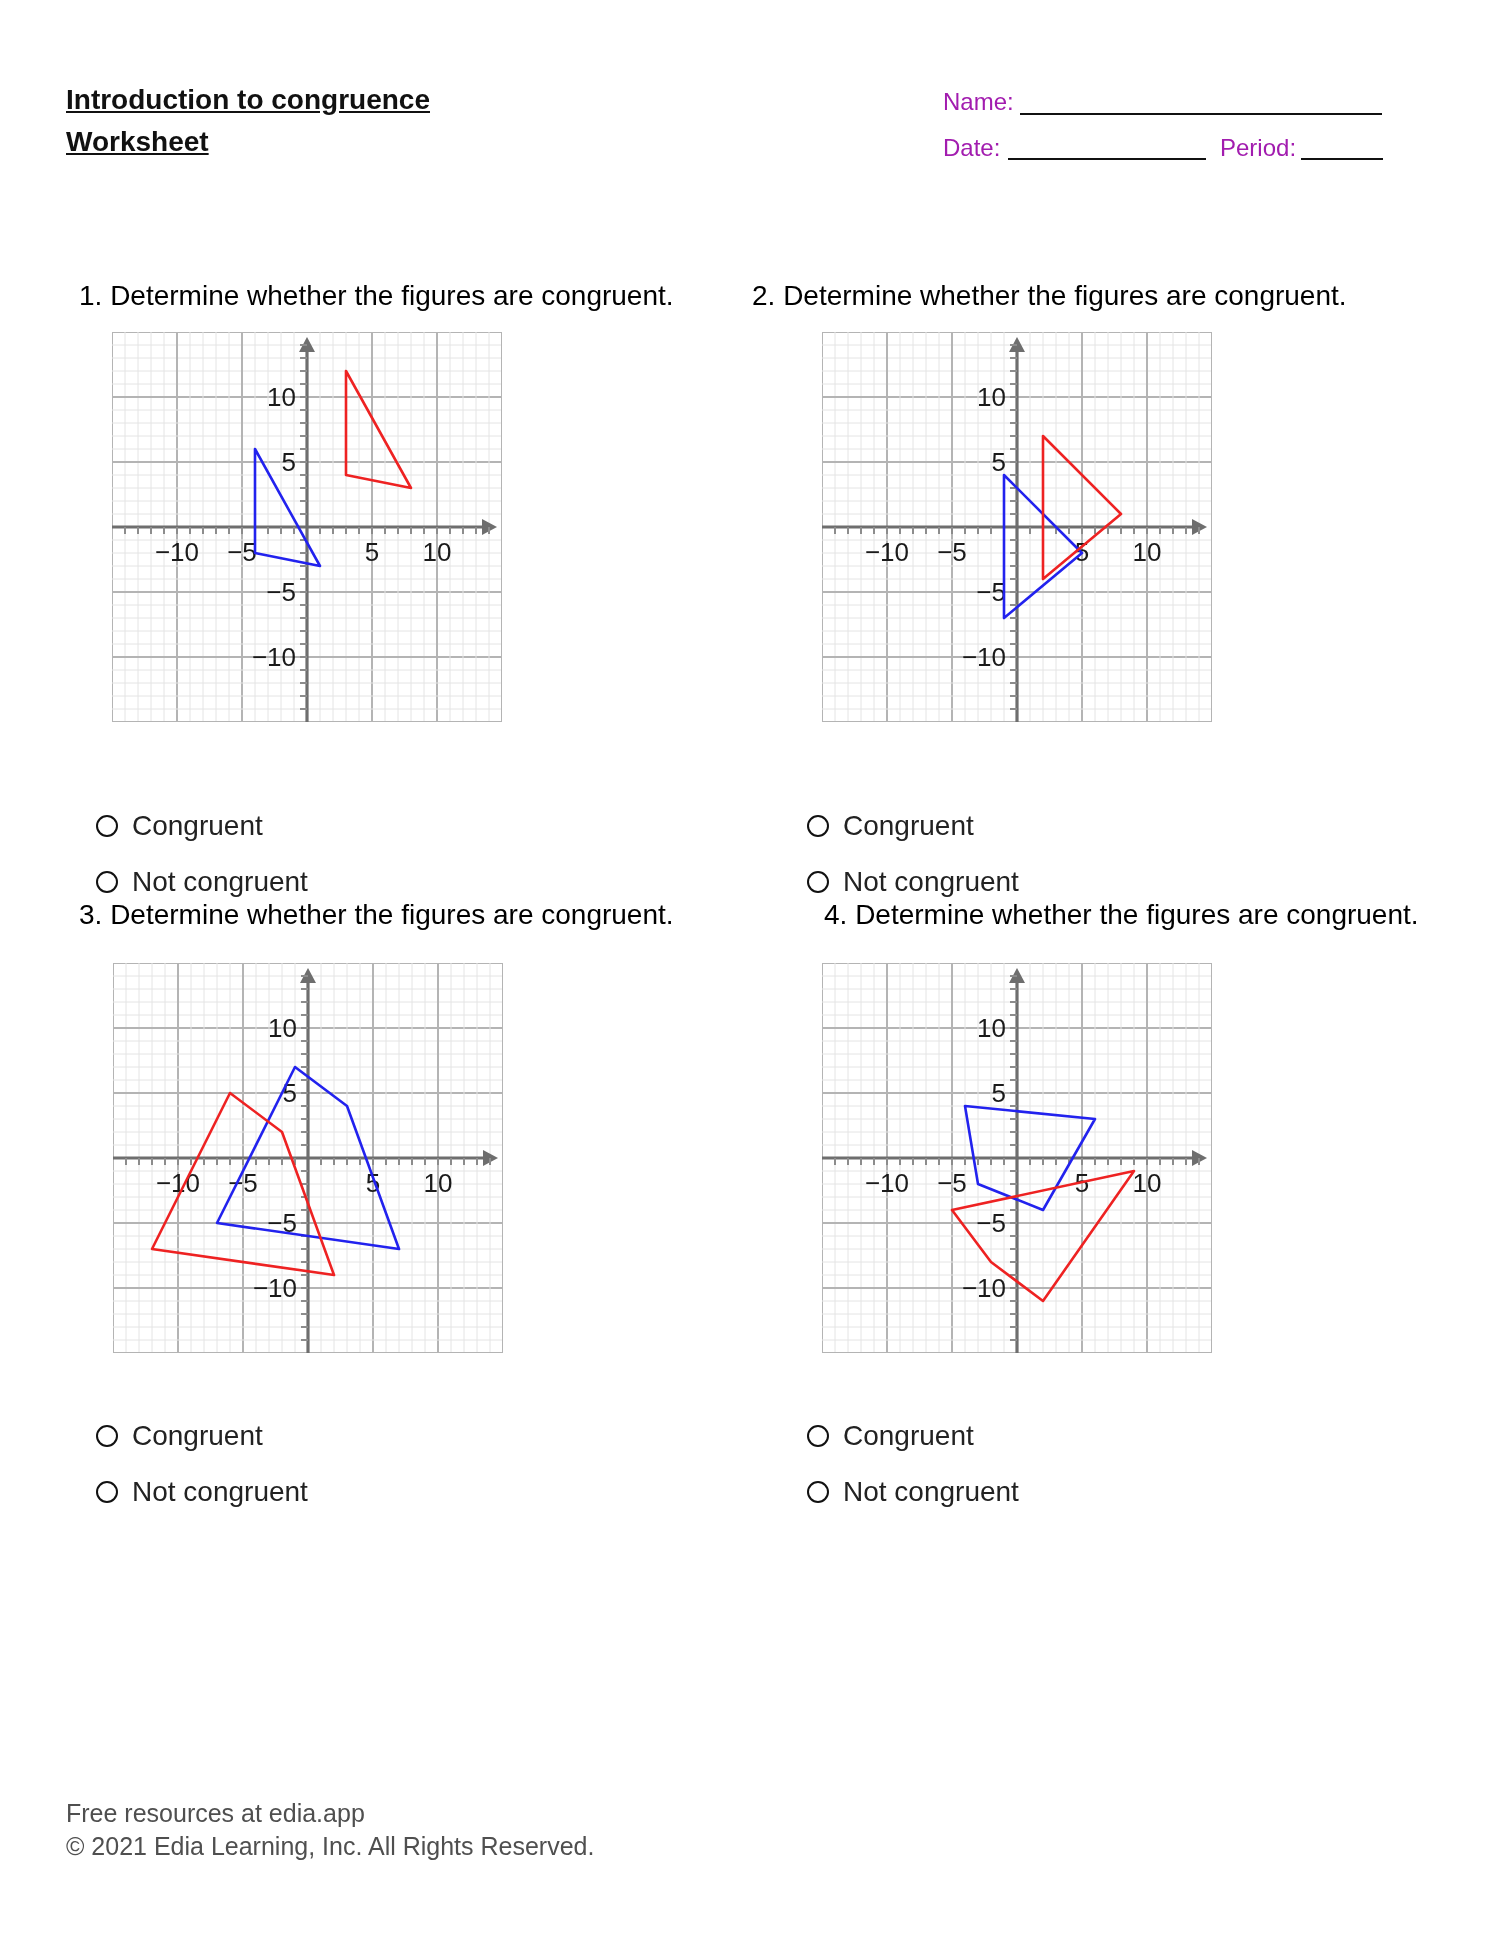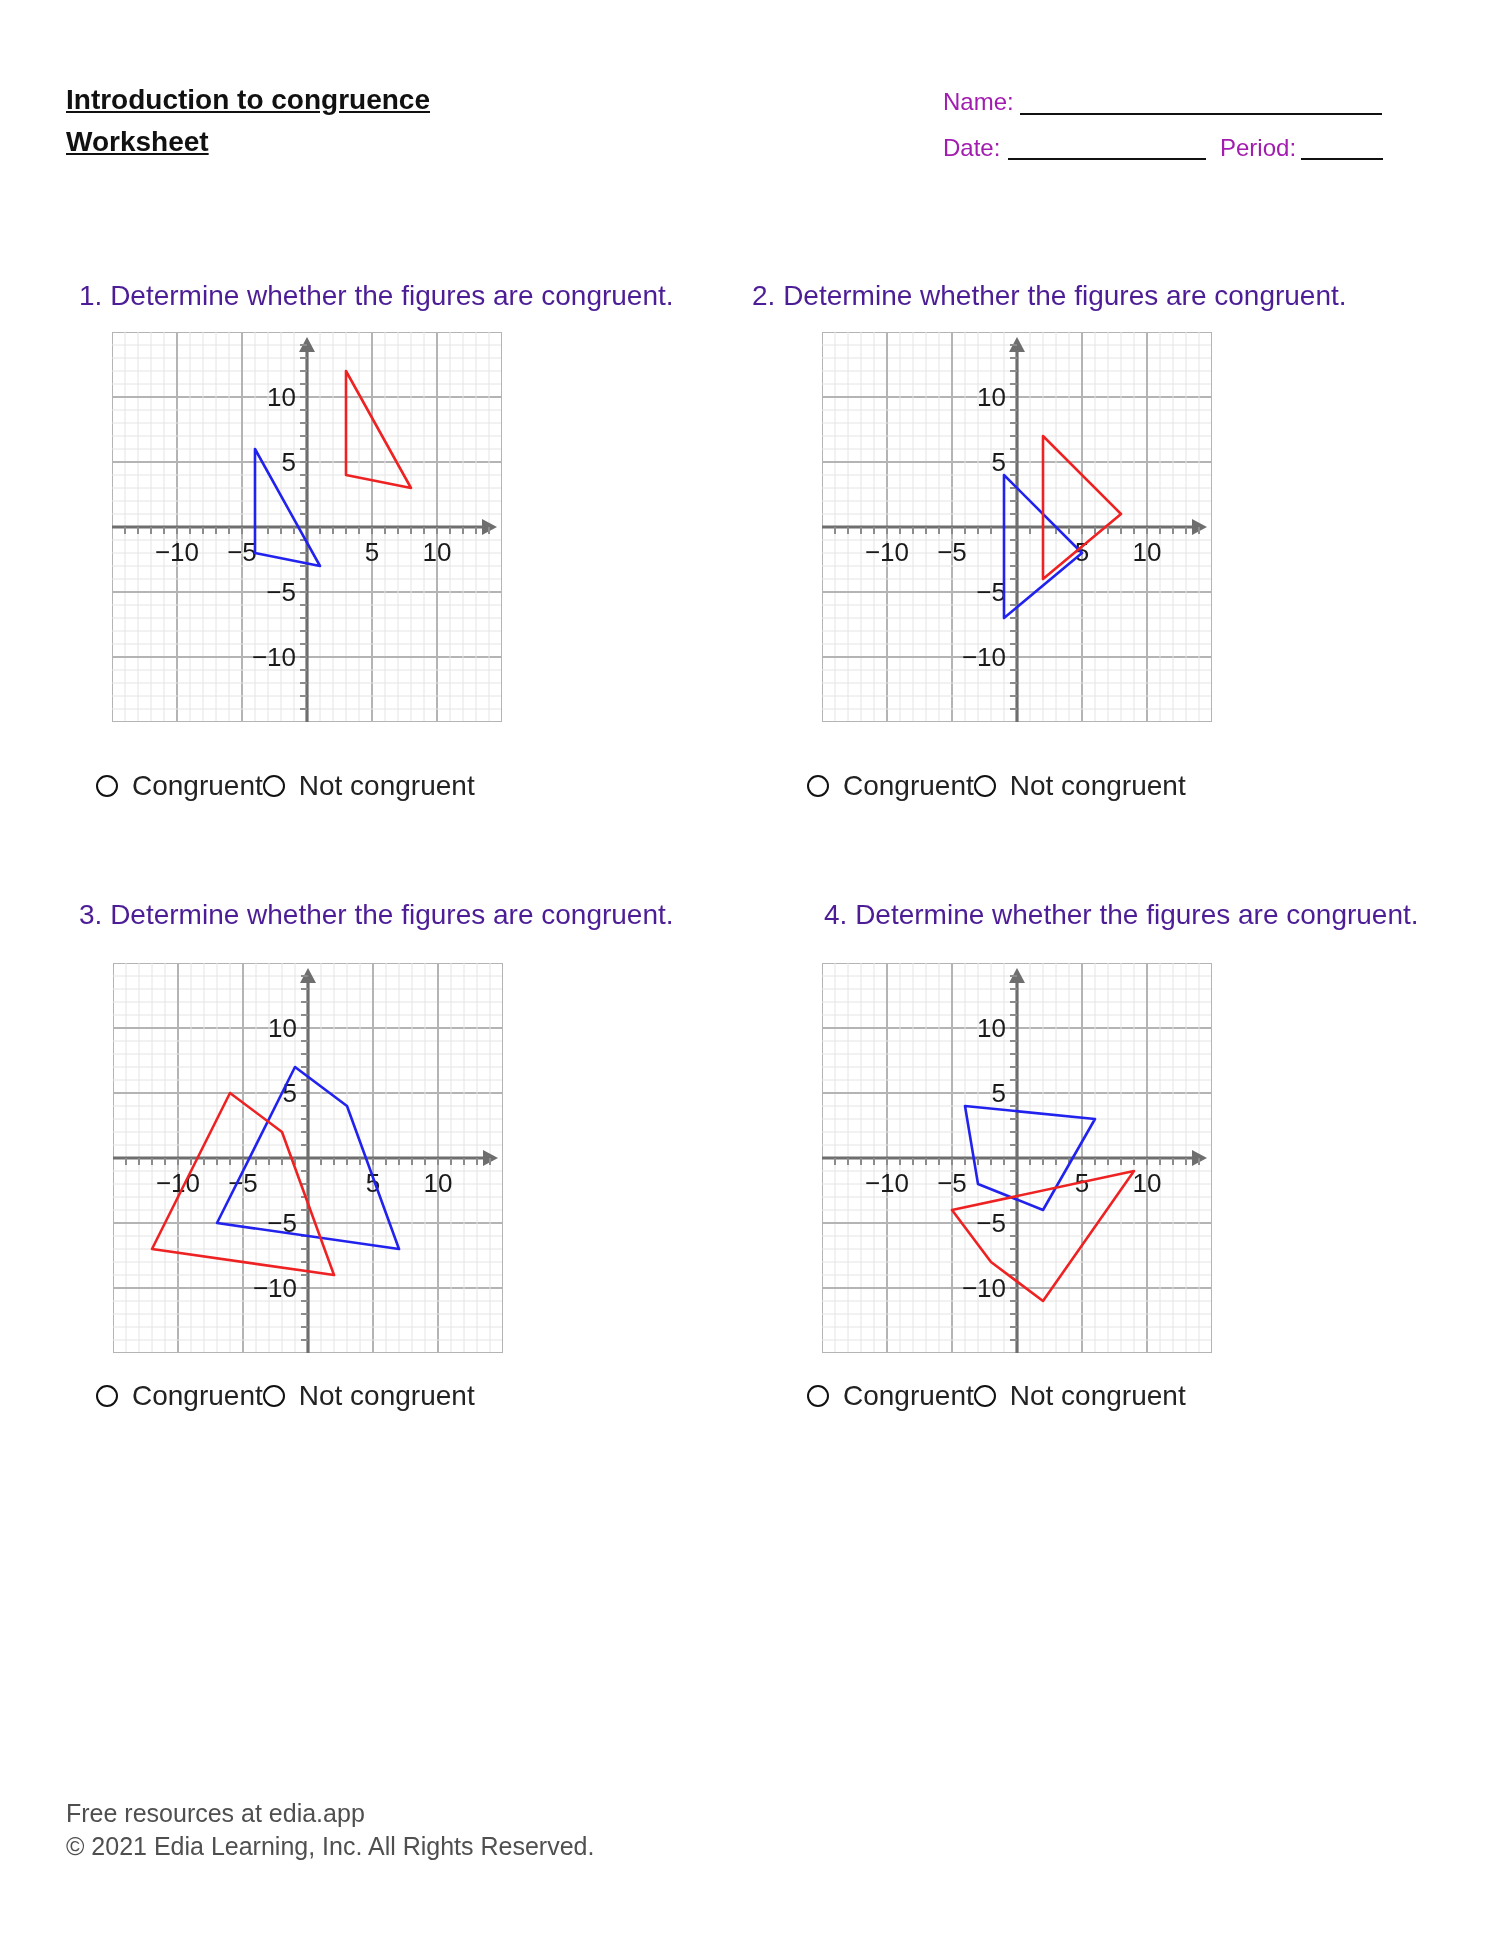--- a/index.html
+++ b/index.html
@@ -3,23 +3,23 @@
 <meta charset="utf-8">
 <style>
   html,body{margin:0;padding:0;background:#ffffff;}
   body{width:1500px;height:1944px;position:relative;font-family:"Liberation Sans",sans-serif;color:#1f1f1f;}
   .abs{position:absolute;}
   
   .ws-title{font-size:28px;font-weight:bold;color:#111;white-space:nowrap;text-decoration:underline;}
   .field-label{font-size:24px;color:#a21caf;white-space:nowrap;}
   .field-line{height:2px;background:#111;}
   
-  .q-title{font-size:28px;color:#4c1d95;white-space:nowrap;}
+  .q-title{font-size:28px;color:#000000;white-space:nowrap;}
   
-  .opt-group{display:flex;flex-direction:row;}
+  .opt-group{display:flex;flex-direction:column;margin-top:40px;}
   .opt-row{display:flex;align-items:center;gap:14px;height:34px;margin-bottom:22px;}
   .radio{width:22px;height:22px;border:2.5px solid #111;border-radius:50%;background:#fff;box-sizing:border-box;flex:0 0 auto;}
   .opt-label{font-size:28px;color:#222;white-space:nowrap;}
   
   .grid-box{width:390px;height:390px;}
   .grid-box svg text{font-family:"Liberation Sans",sans-serif;}
   
   .footer-line{font-size:25px;color:#4f4f4f;white-space:nowrap;}
 </style>
 </head>

